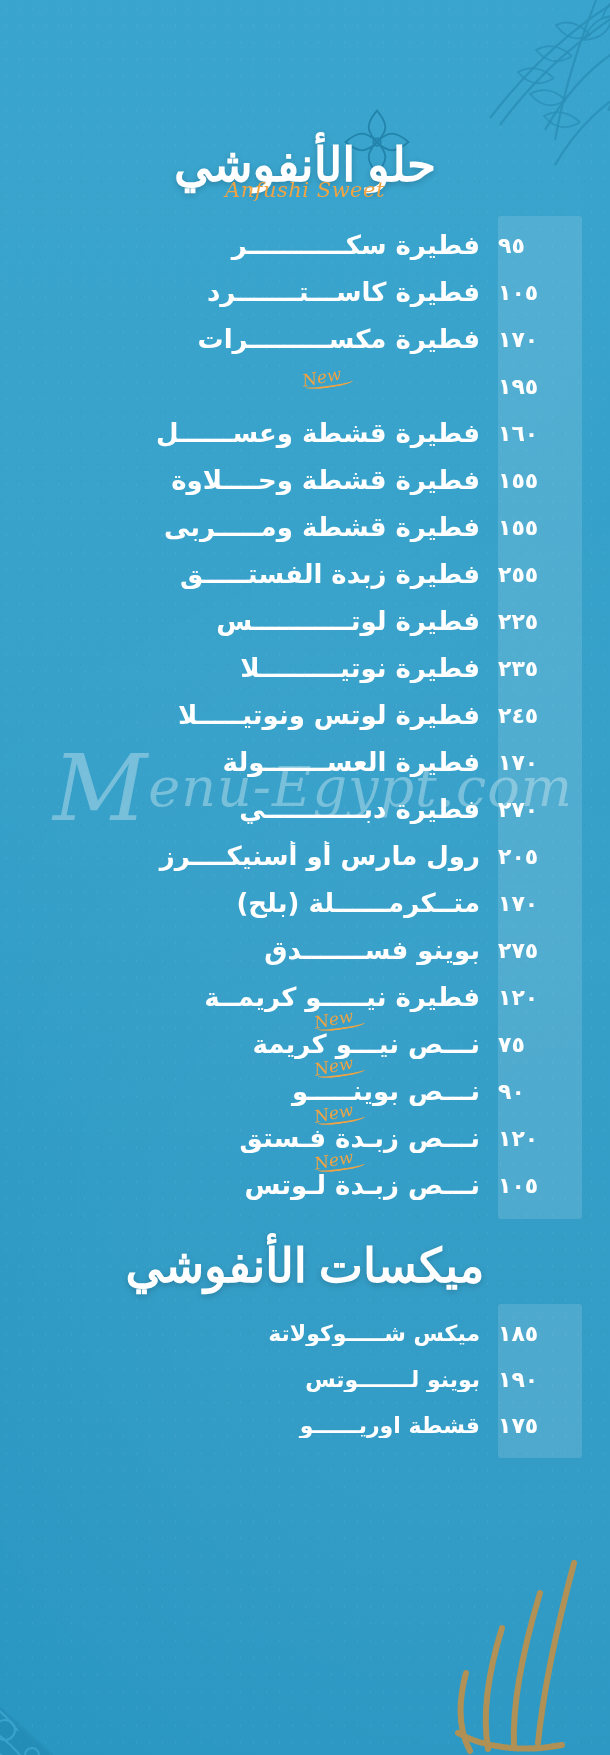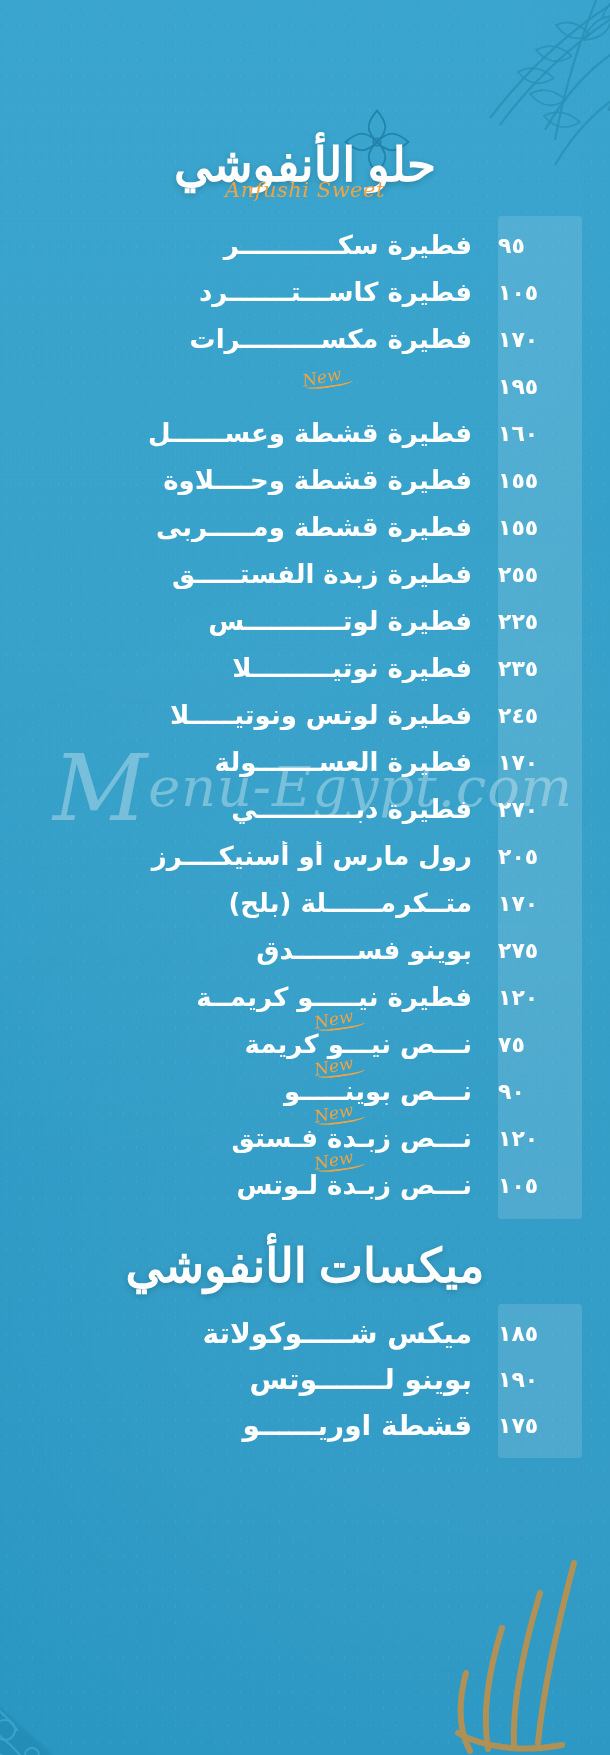--- a/index.html
+++ b/index.html
@@ -154,21 +154,21 @@
     letter-spacing: 1px;
     z-index: 2;
   }
   .item {
     flex: 1 1 auto;
     color: #ffffff;
     font-size: 26px;
     font-weight: bold;
     text-align: right;
     padding-left: 14px;
-    padding-right: 26px;
+    padding-right: 18px;
     white-space: nowrap;
     overflow: hidden;
     direction: rtl;
   }
   .new-badge {
     position: absolute;
     font-family: "DejaVu Serif", serif;
     font-style: italic;
     color: #f0a343;
     font-size: 17px;
@@ -181,21 +181,21 @@
     position: absolute;
     left: 2px;
     right: -10px;
     bottom: -2px;
     height: 6px;
     border-bottom: 2px solid #f0a343;
     border-radius: 50%;
     transform: rotate(3deg);
   }
 
-  .mix-item { font-size: 28px; }
+  .mix-item { font-size: 22px; }
   .mix .row { height: 46px; }
 </style>
 </head>
 <body>
 
 <div class="page">
 
   <div class="bg-wrap">
     <div class="speckles"></div>
 

